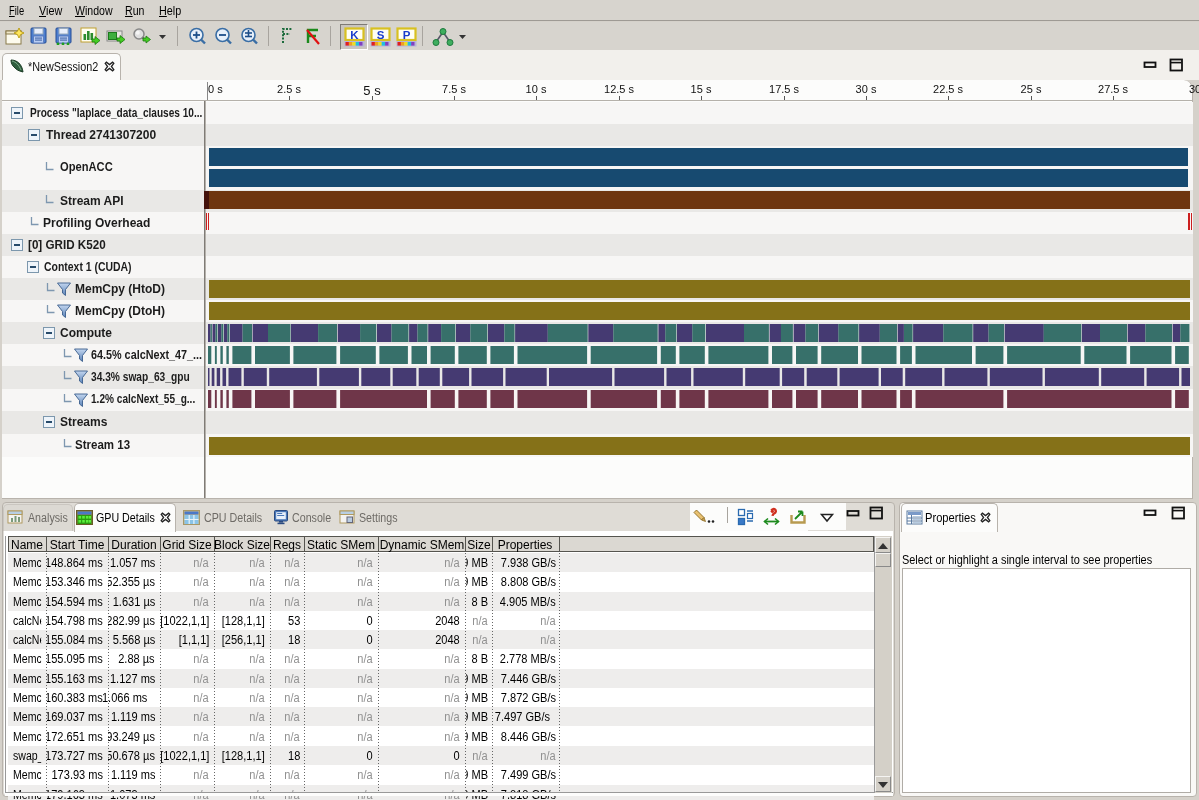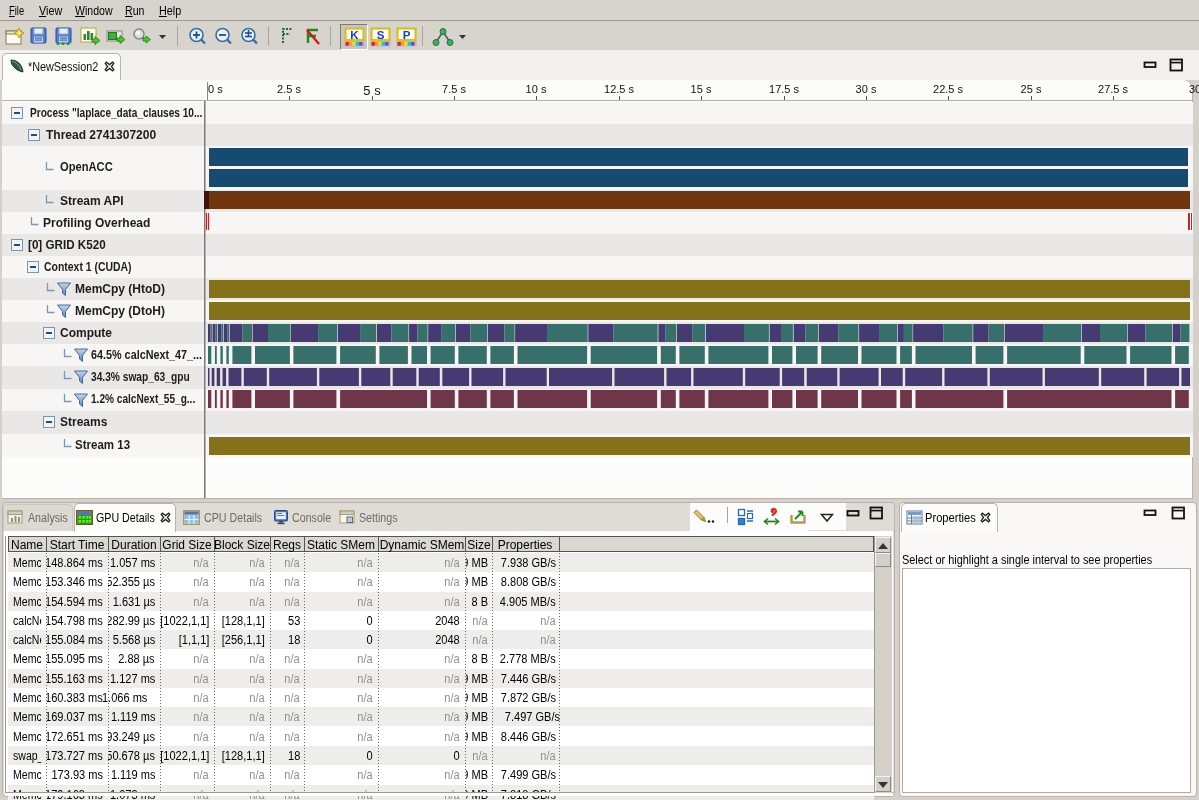--- a/index.html
+++ b/index.html
@@ -832,21 +832,21 @@
   </div>
 <div class="abs" style="left:305px;top:710px;width:68px;height:15px;overflow:hidden;">
     <div style="position:absolute;right:0;top:0;font-size:12px;white-space:nowrap;transform-origin:right center;transform:scaleX(0.92); color:#909090;">n/a</div>
   </div>
 <div class="abs" style="left:378px;top:710px;width:82px;height:15px;overflow:hidden;">
     <div style="position:absolute;right:0;top:0;font-size:12px;white-space:nowrap;transform-origin:right center;transform:scaleX(0.92); color:#909090;">n/a</div>
   </div>
 <div class="abs" style="left:466px;top:710px;width:22px;height:15px;overflow:hidden;">
     <div style="position:absolute;right:0;top:0;font-size:12px;white-space:nowrap;transform-origin:right center;transform:scaleX(0.92);">9 MB</div>
   </div>
-<div class="abs" style="left:498px;top:710px;width:62px;height:15px;overflow:hidden;text-align:right;">
+<div class="abs" style="left:488px;top:710px;width:62px;height:15px;overflow:hidden;text-align:right;">
     <div style="position:absolute;right:0;top:0;font-size:12px;white-space:nowrap;transform-origin:right center;transform:scaleX(0.92);">7.497 GB/s</div>
   </div>
 <div class="abs tc" style="left:13px;top:730px;width:32px;transform-origin:left center;transform:scaleX(0.88);">Memcpy DtoH [sync]</div>
 <div class="abs" style="left:47px;top:730px;width:56px;height:15px;overflow:hidden;">
     <div style="position:absolute;right:0;top:0;font-size:12px;white-space:nowrap;transform-origin:right center;transform:scaleX(0.92);">172.651 ms</div>
   </div>
 <div class="abs" style="left:108px;top:730px;width:47px;height:15px;overflow:hidden;">
     <div style="position:absolute;right:0;top:0;font-size:12px;white-space:nowrap;transform-origin:right center;transform:scaleX(0.92);">93.249 µs</div>
   </div>
 <div class="abs" style="left:160px;top:730px;width:49px;height:15px;overflow:hidden;">

